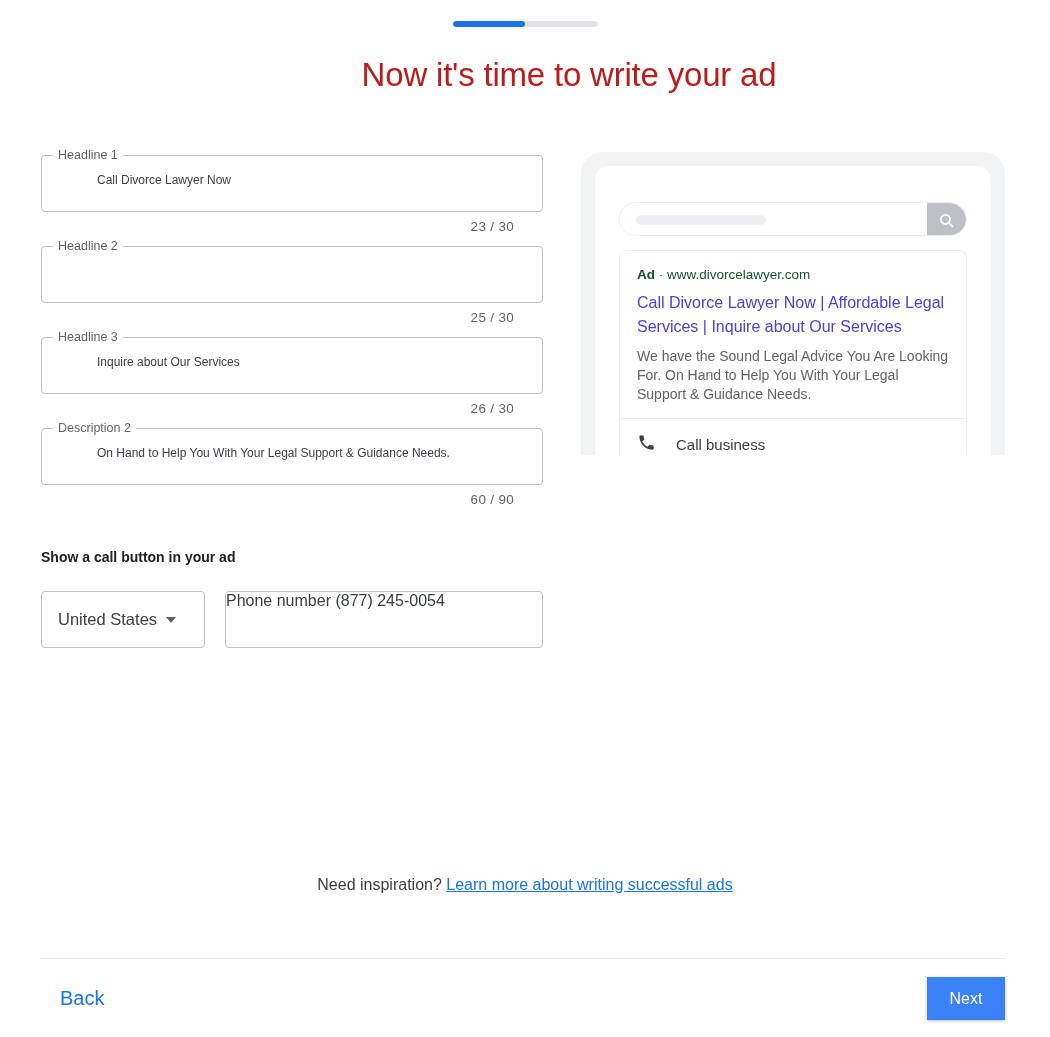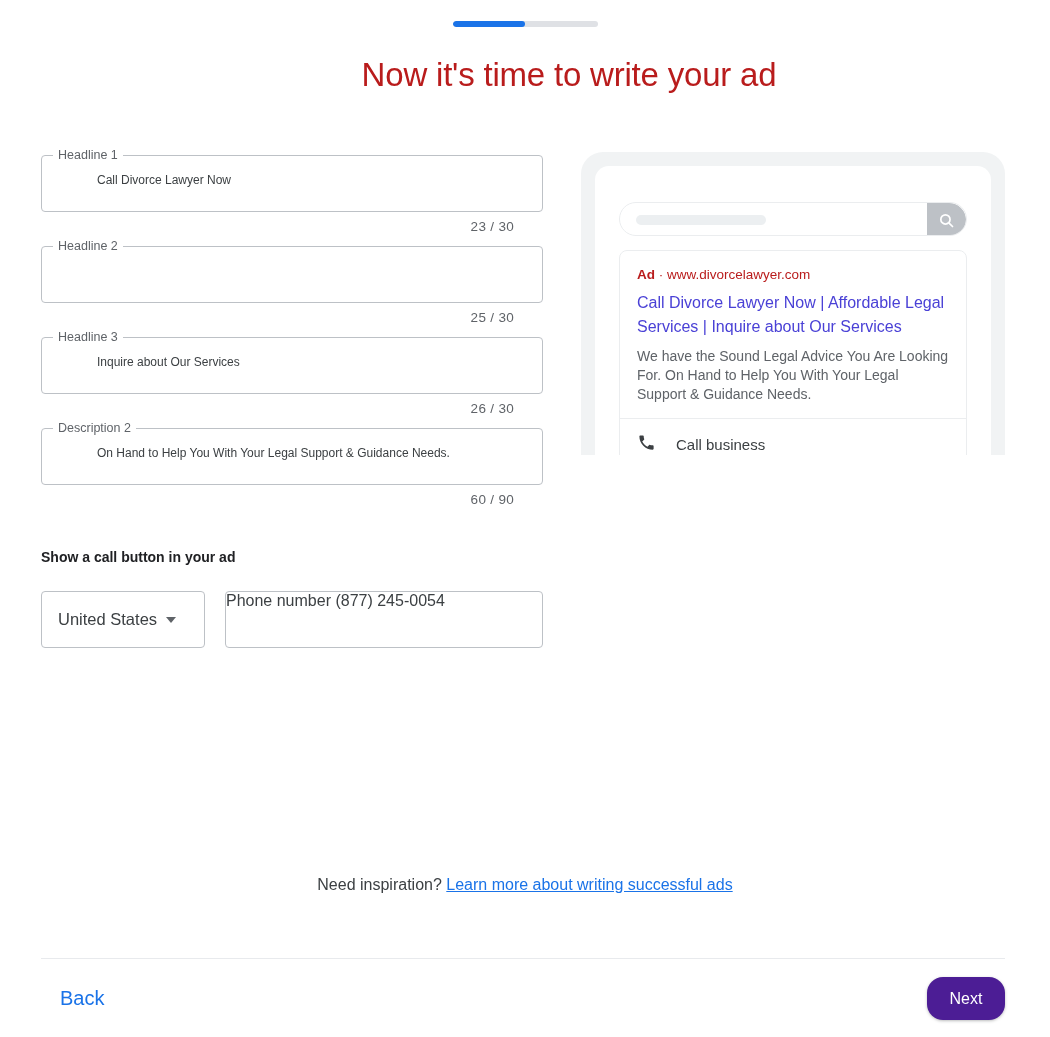--- a/index.html
+++ b/index.html
@@ -174,24 +174,24 @@
     font-size: 20px;
     color: #1a73e8;
     cursor: pointer;
   }
   .next-button {
     position: absolute;
     left: 927px;
     top: 977px;
     width: 78px;
     height: 43px;
-    background: #4c1d95;
+    background: #3b82f6;
     color: #fff;
     border: none;
-    border-radius: 16px;
+    border-radius: 0;
     font-size: 16px;
     font-family: "Liberation Sans", sans-serif;
     cursor: pointer;
     box-shadow: 0 1px 3px rgba(60,64,67,0.35);
     text-align: center;
   }
 
   
   .phone-frame {
     position: absolute;
@@ -252,21 +252,21 @@
     width: 348px;
     height: 230px;
     border: 1px solid #ebedef;
     border-radius: 8px;
     background: #fff;
     overflow: hidden;
   }
   .ad-meta {
     margin: 16px 0 0 17px;
     font-size: 13.5px;
-    color: #b91c1c;
+    color: #14532d;
   }
   .ad-meta .ad-badge { font-weight: 700; }
   .ad-headline {
     margin: 9px 17px 0 17px;
     font-size: 16px;
     line-height: 24px;
     color: #4a41d6;
   }
   .ad-desc {
     margin: 8px 17px 0 17px;

